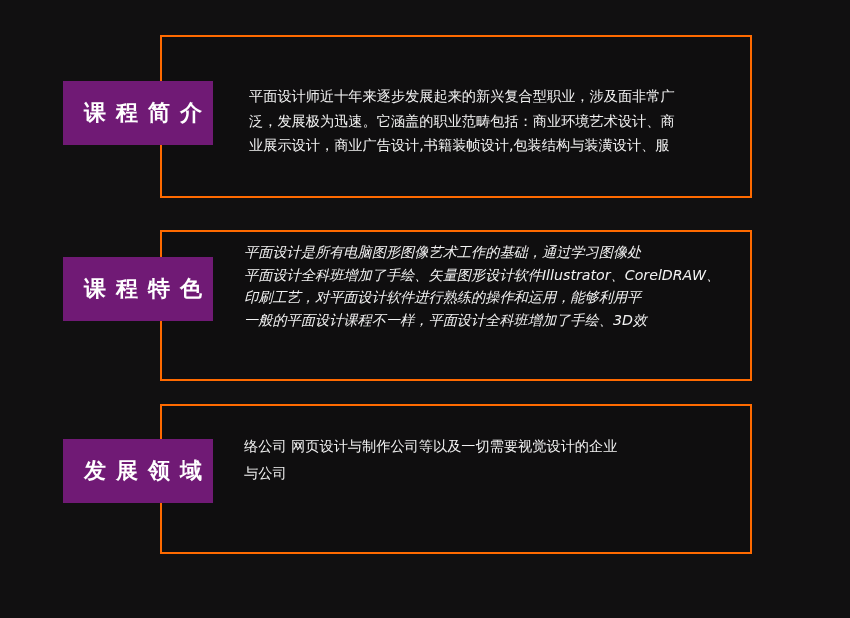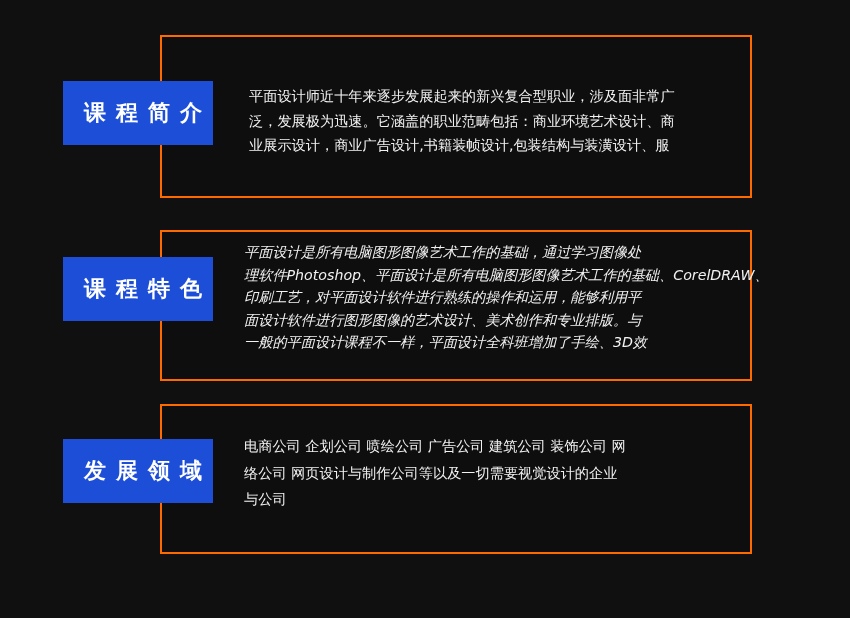--- a/index.html
+++ b/index.html
@@ -1,40 +1,38 @@
 <!DOCTYPE html>
 <html><head>
 <meta charset="utf-8">
 <style>
   html,body{margin:0;padding:0;}
   body{width:850px;height:618px;background:#111011;position:relative;overflow:hidden;font-family:"DejaVu Sans","Liberation Sans",sans-serif;}
   .box{position:absolute;left:160px;width:592px;border:2.5px solid #ff6a00;box-sizing:border-box;background:#0f0e0f;}
-  .label{position:absolute;left:63px;width:150px;height:64px;background:#1d4ed8;color:#fff;font-size:22px;letter-spacing:10px;display:flex;align-items:center;justify-content:center;padding-left:20px;box-sizing:border-box;font-weight:bold;}
+  .label{position:absolute;left:63px;width:150px;height:64px;background:#701a75;color:#fff;font-size:22px;letter-spacing:10px;display:flex;align-items:center;justify-content:center;padding-left:20px;box-sizing:border-box;font-weight:bold;}
   .txt{position:absolute;color:#f2f2f2;font-size:14.2px;line-height:24.5px;white-space:nowrap;}
 </style>
 </head>
 <body>
 
 <div class="box" style="top:35px;height:163px;"></div>
 <div class="label" style="top:81px;">课程简介</div>
 <div class="txt" style="left:236px;top:84px;margin-left:13px;">
   <div>平面设计师近十年来逐步发展起来的新兴复合型职业，涉及面非常广</div>
   <div>泛，发展极为迅速。它涵盖的职业范畴包括：商业环境艺术设计、商</div>
   <div>业展示设计，商业广告设计,书籍装帧设计,包装结构与装潢设计、服</div>
 </div>
 
 <div class="box" style="top:230px;height:151px;"></div>
 <div class="label" style="top:257px;">课程特色</div>
 <div class="txt" style="left:244px;top:241px;line-height:22.5px;font-style:italic;">
   <div>平面设计是所有电脑图形图像艺术工作的基础，通过学习图像处</div>
-  <div>理软件Photoshop、平面设计是所有电脑图形图像艺术工作的基础、CorelDRAW、</div>
+  <div>平面设计全科班增加了手绘、矢量图形设计软件Illustrator、CorelDRAW、</div>
   <div>印刷工艺，对平面设计软件进行熟练的操作和运用，能够利用平</div>
-  <div>面设计软件进行图形图像的艺术设计、美术创作和专业排版。与</div>
   <div>一般的平面设计课程不一样，平面设计全科班增加了手绘、3D效</div>
 </div>
 
 <div class="box" style="top:404px;height:150px;"></div>
 <div class="label" style="top:439px;">发展领域</div>
 <div class="txt" style="left:244px;top:433px;line-height:26.5px;">
-  <div>电商公司 企划公司 喷绘公司 广告公司 建筑公司 装饰公司 网</div>
   <div>络公司 网页设计与制作公司等以及一切需要视觉设计的企业</div>
   <div>与公司</div>
 </div>
 
 </body></html>

